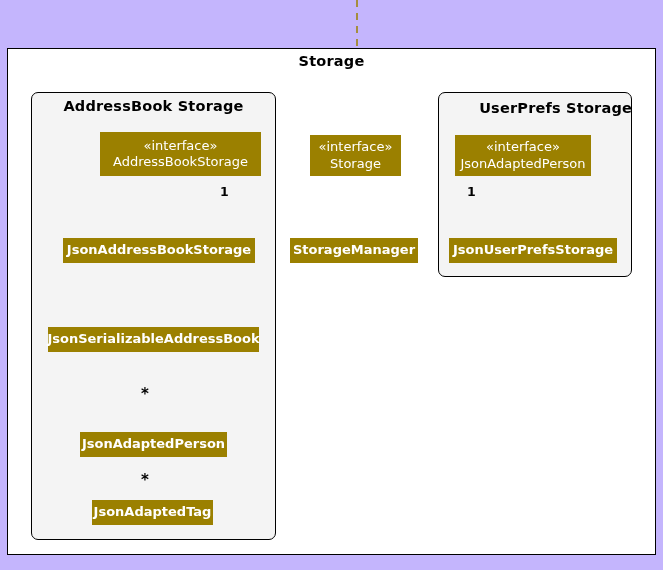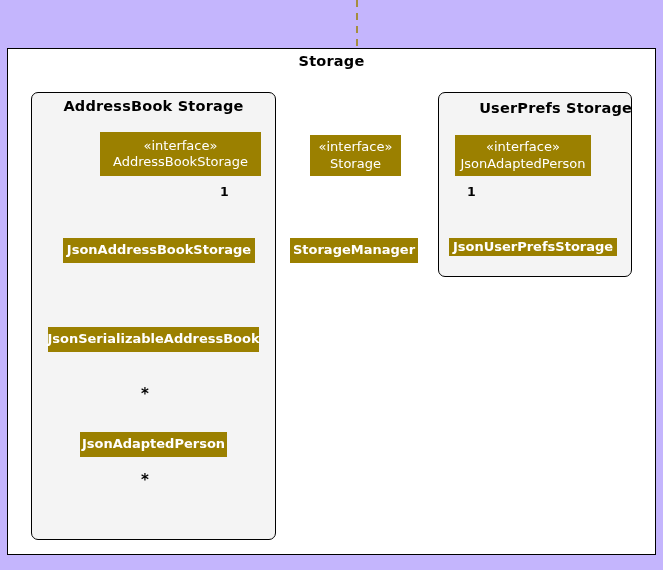--- a/index.html
+++ b/index.html
@@ -181,32 +181,35 @@
   </div>
 
   <div class="node plain" style="left:63px; top:238px; width:192px; height:25px;">
     <span class="name">JsonAddressBookStorage</span>
   </div>
 
   <div class="node plain" style="left:290px; top:238px; width:128px; height:25px;">
     <span class="name">StorageManager</span>
   </div>
 
-  <div class="node plain" style="left:449px; top:238px; width:168px; height:18px;">
+  <div class="node plain" style="left:449px; top:238px; width:168px; height:25px;">
     <span class="name">JsonUserPrefsStorage</span>
   </div>
 
   <div class="node plain" style="left:48px; top:327px; width:211px; height:25px;">
     <span class="name">JsonSerializableAddressBook</span>
   </div>
 
   <div class="node plain" style="left:80px; top:432px; width:147px; height:25px;">
     <span class="name">JsonAdaptedPerson</span>
   </div>
 
+  <div class="node plain" style="left:92px; top:500px; width:121px; height:25px;">
+    <span class="name">JsonAdaptedTag</span>
+  </div>
 
   <div class="edge-label" style="left:220px; top:186px;">1</div>
 
   <div class="edge-label" style="left:467px; top:186px;">1</div>
 
   <div class="edge-label star" style="left:141px; top:387px;">*</div>
 
   <div class="edge-label star" style="left:141px; top:473px;">*</div>
 
 </div>

